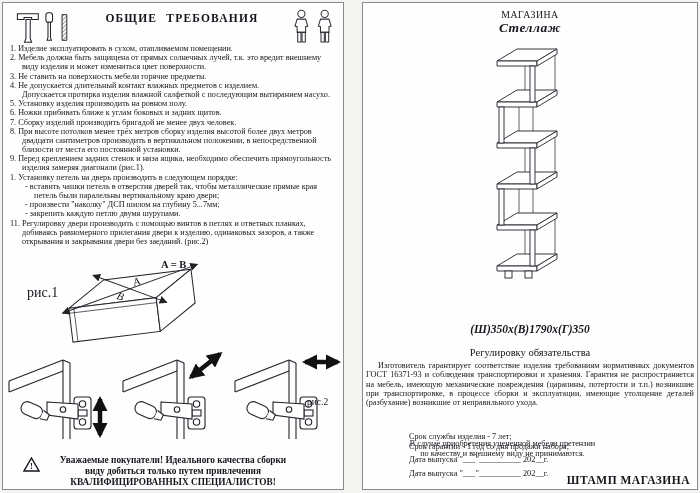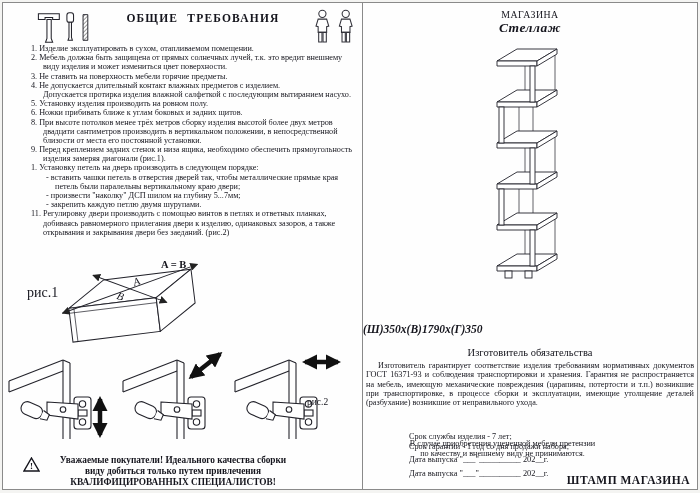--- a/index.html
+++ b/index.html
@@ -2,21 +2,21 @@
 <html><head>
 <meta charset="utf-8">
 <style>
   html,body{margin:0;padding:0;}
   body{
     width:700px;height:493px;background:#f4f4f2;position:relative;
     font-family:"Liberation Serif","DejaVu Serif",serif;color:#15151d;
     overflow:hidden;
   }
   .panel{position:absolute;top:2px;height:486px;background:#fefefe;border:1px solid #8a8a8a;}
-  #left-panel{left:2px;width:340px;padding-left:21px;}
+  #left-panel{left:2px;width:340px;}
   #right-panel{left:362px;width:334px;}
 
   
   .lp-header{display:flex;align-items:flex-start;padding:5px 8px 0 10px;height:34px;}
   .lp-title{flex:1;text-align:center;font-weight:bold;font-size:11.5px;letter-spacing:1.2px;word-spacing:5px;padding-top:4px;}
   .req-list{padding:2px 5px 0 7px;font-size:8.2px;line-height:1.12;height:206px;overflow:hidden;}
   .li-num{padding-left:12px;text-indent:-12px;}
   .li-cont{padding-left:12px;}
   .li-sub{padding-left:24px;text-indent:-9px;}
 
@@ -30,21 +30,21 @@
   .fig2-label{position:absolute;left:304px;top:50px;font-size:9.5px;}
 
   .maker-note{position:absolute;left:0;top:428px;width:340px;text-align:center;font-size:7.9px;line-height:1.15;}
   .warn-wrap{position:absolute;left:0;top:452px;width:340px;text-align:center;font-weight:bold;font-size:9.3px;line-height:1.18;}
   .warn-tri{position:absolute;left:20px;top:2px;}
 
   
   .rp-doc-title{position:absolute;top:6px;width:100%;text-align:center;font-size:9.8px;letter-spacing:.5px;}
   .rp-product{position:absolute;top:17px;width:100%;text-align:center;font-size:13.5px;font-weight:bold;font-style:italic;letter-spacing:.5px;}
   .shelf-svg{position:absolute;top:38px;left:50%;transform:translateX(-50%);}
-  .rp-dims{position:absolute;top:320px;width:100%;font-size:11.5px;font-weight:bold;font-style:italic;}
+  .rp-dims{position:absolute;top:320px;width:100%;text-align:center;font-size:11.5px;font-weight:bold;font-style:italic;}
   .war-title{position:absolute;top:344px;width:100%;text-align:center;font-size:10.5px;}
   .war-body{position:absolute;top:358px;left:3px;right:3px;font-size:8.2px;line-height:1.14;text-align:justify;text-indent:12px;}
   .war-claims{position:absolute;top:409px;left:0;right:55px;text-align:center;font-size:8.2px;line-height:1.2;margin-top:27px;}
   .war-terms{position:absolute;top:429px;left:46px;font-size:8.2px;line-height:1.25;}
   .date-line1{position:absolute;top:452px;left:46px;font-size:8.4px;}
   .date-line2{position:absolute;top:466px;left:46px;font-size:8.4px;}
   .rp-stamp{position:absolute;bottom:3px;right:7px;font-weight:bold;font-size:11.5px;letter-spacing:.5px;}
 </style>
 </head>
 <body>
@@ -111,20 +111,21 @@
   </div>
 
   <div class="req-list">
     <div class="li-num">1. Изделие эксплуатировать в сухом, отапливаемом помещении.</div>
     <div class="li-num">2. Мебель должна быть защищена от прямых солнечных лучей, т.к. это вредит внешнему виду изделия и может измениться цвет поверхности.</div>
     <div class="li-num">3. Не ставить на поверхность мебели горячие предметы.</div>
     <div class="li-num">4. Не допускается длительный контакт влажных предметов с изделием.</div>
     <div class="li-cont">Допускается протирка изделия влажной салфеткой с последующим вытиранием насухо.</div>
     <div class="li-num">5. Установку изделия производить на ровном полу.</div>
     <div class="li-num">6. Ножки прибивать ближе к углам боковых и задних щитов.</div>
+    <div class="li-num">7. Сборку изделий производить бригадой не менее двух человек.</div>
     <div class="li-num">8. При высоте потолков менее трёх метров сборку изделия высотой более двух метров двадцати сантиметров производить в вертикальном положении, в непосредственной близости от места его постоянной установки.</div>
     <div class="li-num">9. Перед креплением задних стенок и низа ящика, необходимо обеспечить прямоугольность изделия замеряя диагонали (рис.1).</div>
     <div class="li-num">1. Установку петель на дверь производить в следующем порядке:</div>
     <div class="li-sub">- вставить чашки петель в отверстия дверей так, чтобы металлические прямые края петель были паралельны вертикальному краю двери;</div>
     <div class="li-sub">- произвести "наколку" ДСП шилом на глубину 5...7мм;</div>
     <div class="li-sub">- закрепить каждую петлю двумя шурупами.</div>
     <div class="li-num">11. Регулировку двери производить с помощью винтов в петлях и ответных планках, добиваясь равномерного прилегания двери к изделию, одинаковых зазоров, а также открывания и закрывания двери без заеданий. (рис.2)</div>
   </div>
 
   <div class="fig1-wrap">
@@ -229,21 +230,21 @@
       <rect x="45" y="107" width="5" height="36"></rect>
       <rect x="14" y="148" width="5" height="36"></rect>
       <rect x="45" y="189" width="5" height="36"></rect>
 
       <rect x="20" y="230" width="7" height="7"></rect>
       <rect x="40" y="230" width="7" height="7"></rect>
     </g>
   </svg>
 
   <div class="rp-dims">(Ш)350х(В)1790х(Г)350</div>
-  <div class="war-title">Изготовитель обязательства</div>
+  <div class="war-title">Регулировку обязательства</div>
   <div class="war-body">Изготовитель гарантирует соответствие изделия требованиям нормативных документов ГОСТ 16371-93 и соблюдения транспортировки и хранения. Гарантия не распространяется на мебель, имеющую механические повреждения (царапины, потертости и т.п.) возникшие при транспортировке, в процессе сборки и эксплуатации, имеющие утолщение деталей (разбухание) возникшие от неправильного ухода.</div>
   <div class="war-claims">
     <div>В случае приобретения уцененной мебели претензии</div>
     <div>по качеству и внешнему виду не принимаются.</div>
   </div>
   <div class="war-terms">
     <div>Срок службы изделия - 7 лет;</div>
     <div>Срок гарантии - 1 год со дня продажи набора;</div>
   </div>
   <div class="date-line1">Дата выпуска "___"__________ 202__г.</div>

